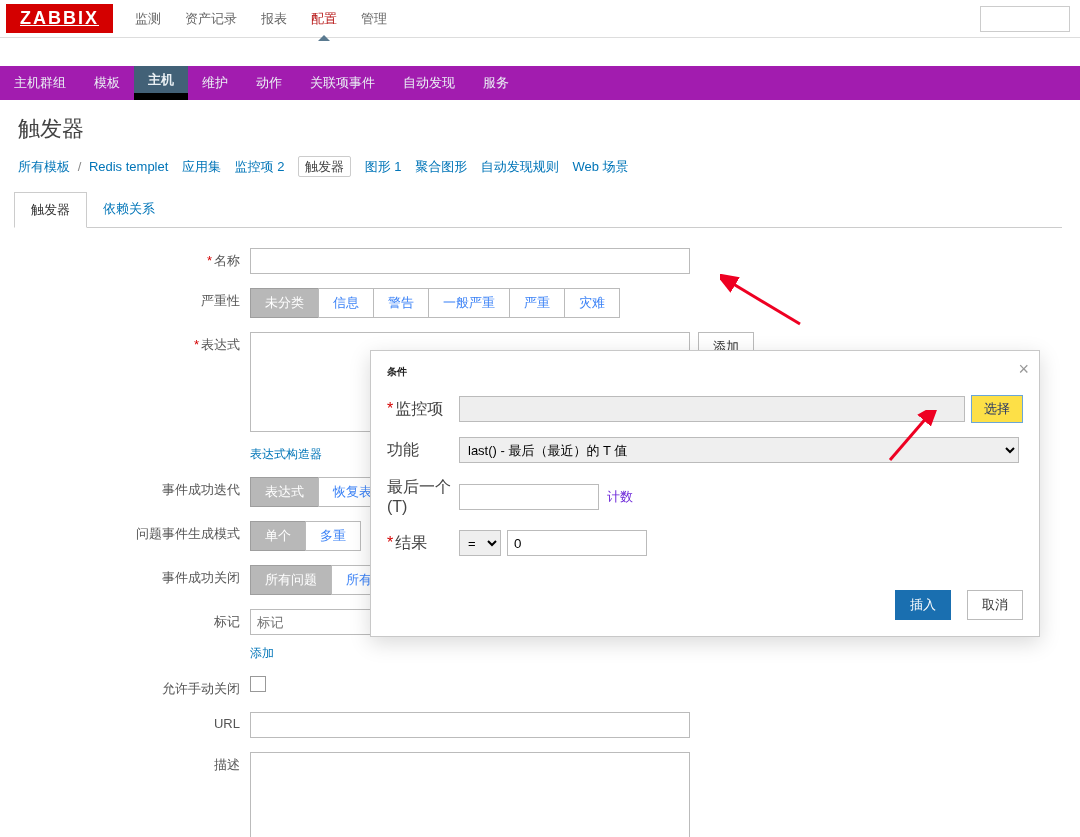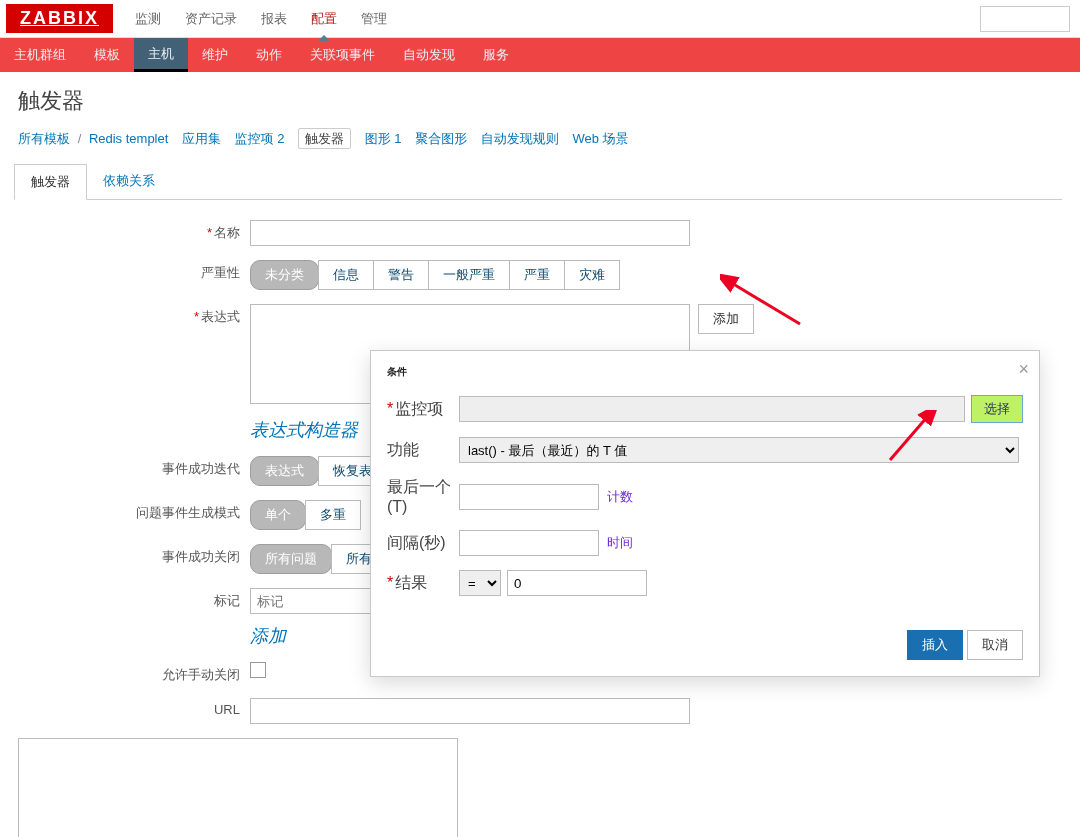--- a/index.html
+++ b/index.html
@@ -5,60 +5,60 @@
   * { box-sizing: border-box; margin: 0; padding: 0; }
   body { font-family: Arial, "Microsoft YaHei", sans-serif; font-size: 13px; color: #333; background: #fff; width: 1080px; }
   .topbar { display: flex; align-items: center; height: 38px; border-bottom: 1px solid #ddd; }
   .logo { background: #D40000; color: #fff; font-weight: bold; letter-spacing: 2px; font-size: 18px; padding: 4px 14px; margin-left: 6px; margin-right: 10px; text-decoration: underline; }
   .topnav { display: flex; }
   .topnav .item { padding: 12px 12px; color: #666; cursor: pointer; position: relative; }
   .topnav .item.active { color: #b91c1c; }
   .topnav .item.active::after { content:''; position:absolute; bottom:-1px; left:50%; transform:translateX(-50%); border:6px solid transparent; border-bottom-color:#5a7a90; }
   .topsearch { margin-left: auto; margin-right: 10px; }
   .topsearch input { width: 90px; height: 26px; border: 1px solid #ccc; padding: 0 6px; }
-  .subnav { background: #ef4444; display: flex; height: 34px; align-items: stretch; }
+  .subnav { background: #a21caf; display: flex; height: 34px; align-items: stretch; margin-top: 28px; }
   .subnav .sitem { color: #eaf0f4; padding: 0 14px; display:flex; align-items:center; cursor:pointer; font-size: 13px; }
   .subnav .sitem.first { padding-left: 14px; }
-  .subnav .sitem.active { background: #426177; border-bottom: 3px solid #000000; }
+  .subnav .sitem.active { background: #426177; border-bottom: 7px solid #000000; font-weight: bold; }
   .page-title { font-size: 22px; color: #444; padding: 14px 18px 10px; }
   .breadcrumb { padding: 4px 18px 10px; font-size: 13px; color: #0275b8; }
   .breadcrumb span { margin-right: 10px; }
   .breadcrumb .sep { color: #888; margin: 0 4px 0 -6px; }
   .breadcrumb .active-crumb { background:#fff; border:1px solid #ccc; padding:2px 6px; color:#444; border-radius:2px; }
   .tabs { display:flex; border-bottom:1px solid #ccc; margin: 6px 18px 0 14px; }
   .tabs .tab { padding: 8px 16px; color:#0275b8; cursor:pointer; }
   .tabs .tab.active { color:#333; border:1px solid #ccc; border-bottom:1px solid #fff; margin-bottom:-1px; background:#fff; }
   .form { padding: 20px 18px 30px; }
   .row { display:flex; align-items:flex-start; margin-bottom: 14px; }
   .row .label { width: 232px; text-align:right; padding-right: 10px; color:#555; padding-top:4px; font-size:13px; }
   .req { color:#d40000; margin-right: 2px; }
   .txtinput { border:1px solid #bbb; height: 26px; padding: 0 6px; width: 440px; }
   .seggroup { display:flex; }
-  .seg { border:1px solid #bbb; padding: 5px 14px; font-size:13px; color:#0c4a6e; cursor:pointer; margin-left:-1px; background:#fff; }
+  .seg { border:1px solid #bbb; padding: 5px 14px; font-size:13px; color:#3b82f6; cursor:pointer; margin-left:-1px; background:#fff; }
   .seg:first-child { margin-left:0; }
-  .seg.sel { background:#b8b8b8; border-color:#9e9e9e; color:#fff;border-radius:10px; }
+  .seg.sel { background:#b8b8b8; border-color:#9e9e9e; color:#fff; }
   textarea.txtinput { height: 100px; width: 440px; padding:4px 6px; resize:none; }
-  .linklike { color:#0275b8; cursor:pointer; font-size:18px;font-style:italic; }
+  .linklike { color:#0275b8; cursor:pointer; font-size:12px; }
   .btn { border:1px solid #bbb; background:#fff; padding:5px 14px; cursor:pointer; font-size:13px; color:#333; }
   .btn.primary-dark { background:#1a6fb0; border-color:#1a6fb0; color:#fff; }
   .chk { width:16px; height:16px; border:1px solid #999; display:inline-flex; align-items:center; justify-content:center; color:#0275b8; font-size:12px; }
   
   .dialog { position:absolute; left:370px; top:350px; width:670px; background:#fff; border:1px solid #c8c8c8; box-shadow:0 6px 20px rgba(0,0,0,0.15); }
   .dialog .dtitle { font-weight:bold; font-size:10px; padding:14px 16px 6px; color:#222; }
   .dialog .dclose { position:absolute; right:10px; top:8px; color:#999; font-size:18px; cursor:pointer; }
   .dialog .dbody { padding: 10px 16px; }
   .dialog .drow { display:flex; align-items:center; margin-bottom:14px; }
   .dialog .dlabel { width: 72px; text-align:left; padding-right:8px; color:#444; font-size:16px; }
   .dialog .dafter { margin-left: 8px; color:#6d28d9; font-size:13px; }
   .dialog .ditem-input { flex:1; height:26px; border:1px solid #bbb; background:#eee; }
-  .dialog .dselect-btn { border:1px solid #6aa6d8; background:#bef264; padding:4px 12px; cursor:pointer; margin-left:6px; color:#236; font-size:13px; }
+  .dialog .dselect-btn { border:1px solid #6aa6d8; background:#fde047; padding:4px 12px; cursor:pointer; margin-left:6px; color:#236; font-size:13px; }
   .dialog select { height:26px; border:1px solid #bbb; width: 560px; padding:0 4px; font-size:13px; }
   .dialog .small-in { width:140px; height:26px; border:1px solid #bbb; padding:0 6px; }
   .dialog select.tiny { width: 42px; }
-  .dialog .dfooter { display:flex; justify-content:flex-end; gap:4px; padding: 10px 16px 16px; }
+  .dialog .dfooter { display:flex; justify-content:flex-end; gap:16px; padding: 10px 16px 16px; }
   .arrow-svg { position:absolute; pointer-events:none; }
 </style>
 </head>
 <body>
 
 <div class="topbar">
   <div class="logo">ZABBIX</div>
   <div class="topnav">
     <div class="item">监测</div>
     <div class="item">资产记录</div>
@@ -168,20 +168,21 @@
     <div class="label">允许手动关闭</div>
     <span class="chk"></span>
   </div>
 
   <div class="row">
     <div class="label">URL</div>
     <input class="txtinput" style="">
   </div>
 
   <div class="row">
+    <div class="label">描述</div>
     <textarea class="txtinput" style=""></textarea>
   </div>
 
 </div>
 
 <div class="dialog">
   <span class="dclose">×</span>
   <div class="dtitle">条件</div>
   <div class="dbody">
     <div class="drow">
@@ -192,25 +193,20 @@
     <div class="drow">
       <div class="dlabel">功能</div>
       <select>
         <option>last() - 最后（最近）的 T 值</option>
       </select>
     </div>
     <div class="drow">
       <div class="dlabel">最后一个 (T)</div>
       <input class="small-in" style="">
       <span class="dafter">计数</span>
-    </div>
-    <div class="drow">
-      <div class="dlabel">间隔(秒)</div>
-      <input class="small-in" style="">
-      <span class="dafter">时间</span>
     </div>
     <div class="drow">
       <div class="dlabel"><span class="req">*</span><span>结果</span></div>
       <select class="tiny"><option>=</option></select>
       <input class="small-in" style="margin-left: 6px;" value="0">
     </div>
   </div>
   <div class="dfooter">
     <button class="btn primary-dark">插入</button>
     <button class="btn">取消</button>

